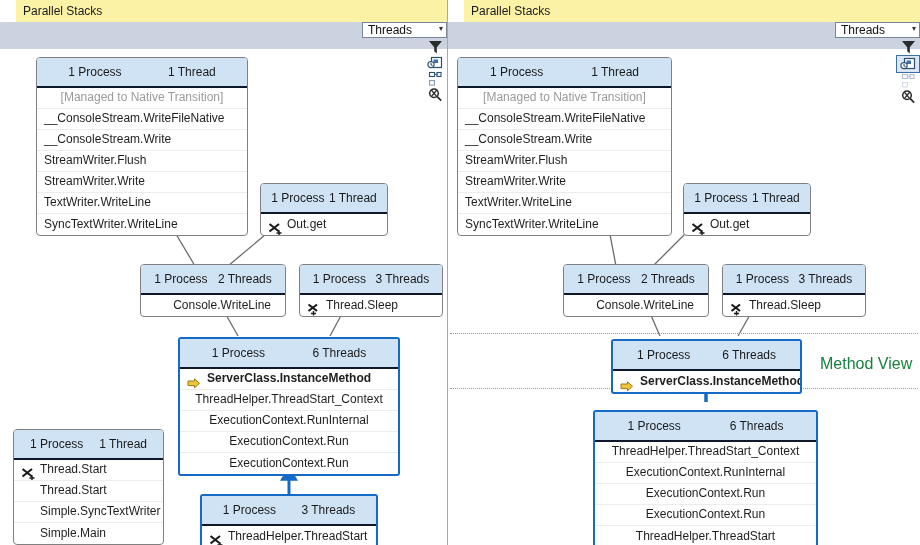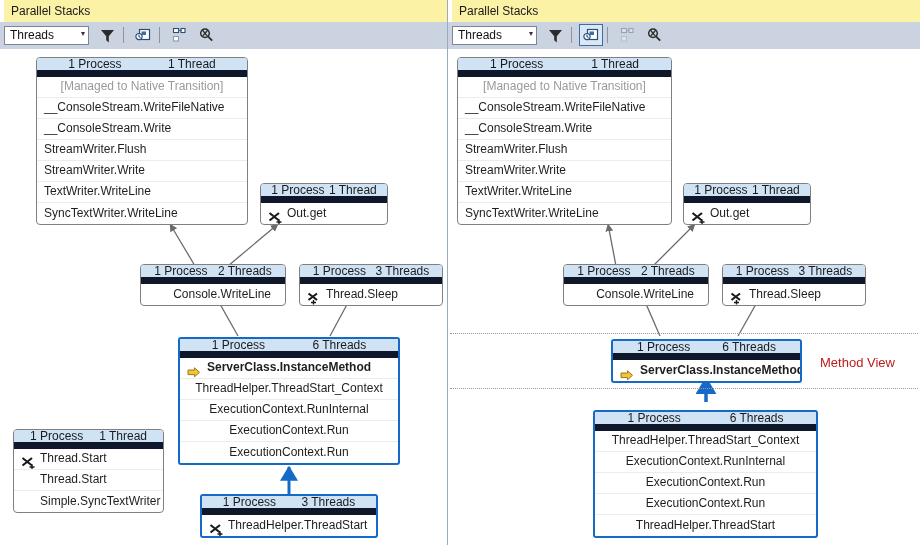--- a/index.html
+++ b/index.html
@@ -11,31 +11,32 @@
     color:#1e1e1e;
     overflow:hidden;
     position:relative;
   }
   .panel{position:absolute;top:0;height:545px;overflow:hidden;}
   #panel-left{left:0;width:447px;}
   #panel-right{left:448px;width:472px;}
   .panel-divider{position:absolute;left:447px;top:0;width:1px;height:545px;background:#9aabbd;}
 
   .titlebar{
-    position:absolute;left:4px;top:0;height:22px;width:100%;
+    position:absolute;left:16px;top:0;height:22px;width:100%;
     background:#fbf2a6;
     display:flex;align-items:center;
   }
   .titlebar .title{padding-left:7px;font-size:12px;color:#1a1a1a;}
 
   .toolbar{
     position:absolute;left:0;top:22px;height:26px;width:100%;
     background:#ccd3e0;
-    display:flex;align-items:center;
+    display:flex;align-items:flex-end;
     border-bottom:1px solid #ccd3e0;
+    flex-direction:column;
   }
   .combo{
     margin-left:4px;width:85px;height:19px;background:#ffffff;
     border:1px solid #7a8596;
     display:flex;align-items:center;justify-content:space-between;
     padding:0 3px 0 5px;box-sizing:border-box;font-size:12px;color:#111;
   }
   .combo .caret{font-size:8px;color:#333;line-height:1;transform:translateY(-1px);}
   .tb-btn{width:24px;height:22px;display:flex;align-items:center;justify-content:center;margin-left:3px;box-sizing:border-box;}
   .tb-btn.selected{border:1px solid #3b6ea5;background:#dce6f4;}
@@ -53,24 +54,24 @@
     box-sizing:border-box;
     overflow:hidden;
     z-index:3;
   }
   .box.highlight{
     border:2px solid #1569c7;
     border-radius:3px;
   }
   .box .hdr{
     background:#cfe3f5;
-    height:19px;line-height:19px;
+    height:30px;line-height:19px;
     display:flex;align-items:center;justify-content:space-around;
     font-size:12px;color:#1a1a1a;
-    border-bottom:7px solid #0f172a;
+    border-bottom:2px solid #0f172a;
     padding:0 8px;box-sizing:border-box;
   }
   .box.highlight .hdr{background:#cfe3f5;}
   .box .hdr span{white-space:nowrap;}
   .row{
     height:21px;line-height:21px;
     padding:0 7px;
     font-size:12px;
     white-space:nowrap;
     border-bottom:1px solid #ececec;
@@ -88,21 +89,21 @@
     display:inline-block;position:relative;
   }
   .ticon svg{position:absolute;left:0;top:0;}
   .aicon{
     width:15px;height:13px;margin-right:5px;flex:0 0 15px;display:inline-block;position:relative;
   }
 
   svg.wires{position:absolute;left:0;top:0;width:100%;height:497px;z-index:1;pointer-events:none;}
 
   .mv-label{
-    position:absolute;font-size:13px;color:#b91c1c;white-space:nowrap;z-index:4;
+    position:absolute;font-size:16px;color:#15803d;white-space:nowrap;z-index:4;
   }
   .dotted{
     position:absolute;height:0;border-top:1px dotted #9a9a9a;z-index:2;
   }
 </style>
 </head>
 <body>
 
 <div class="panel" id="panel-left">
 
@@ -286,20 +287,23 @@
               <path d="M8.5 11 L13.5 11 M11 8.6 L11 13" stroke="#1a1a1a" stroke-width="1.4"></path>
             </svg>
         </span>
         <span>Thread.Start</span>
       </div>
       <div class="row" style="padding-left:26px;">
           <span>Thread.Start</span>
         </div>
       <div class="row" style="padding-left:26px;">
           <span>Simple.SyncTextWriter</span>
+        </div>
+      <div class="row" style="padding-left:26px;">
+          <span>Simple.Main</span>
         </div>
     </div>
 
     <div class="box highlight" id="l-threadstart" style="left:200px;top:446px;width:178px;">
       <div class="hdr">
         <span>1 Process</span>
         <span>3 Threads</span>
       </div>
       <div class="row">
         <span class="ticon">

